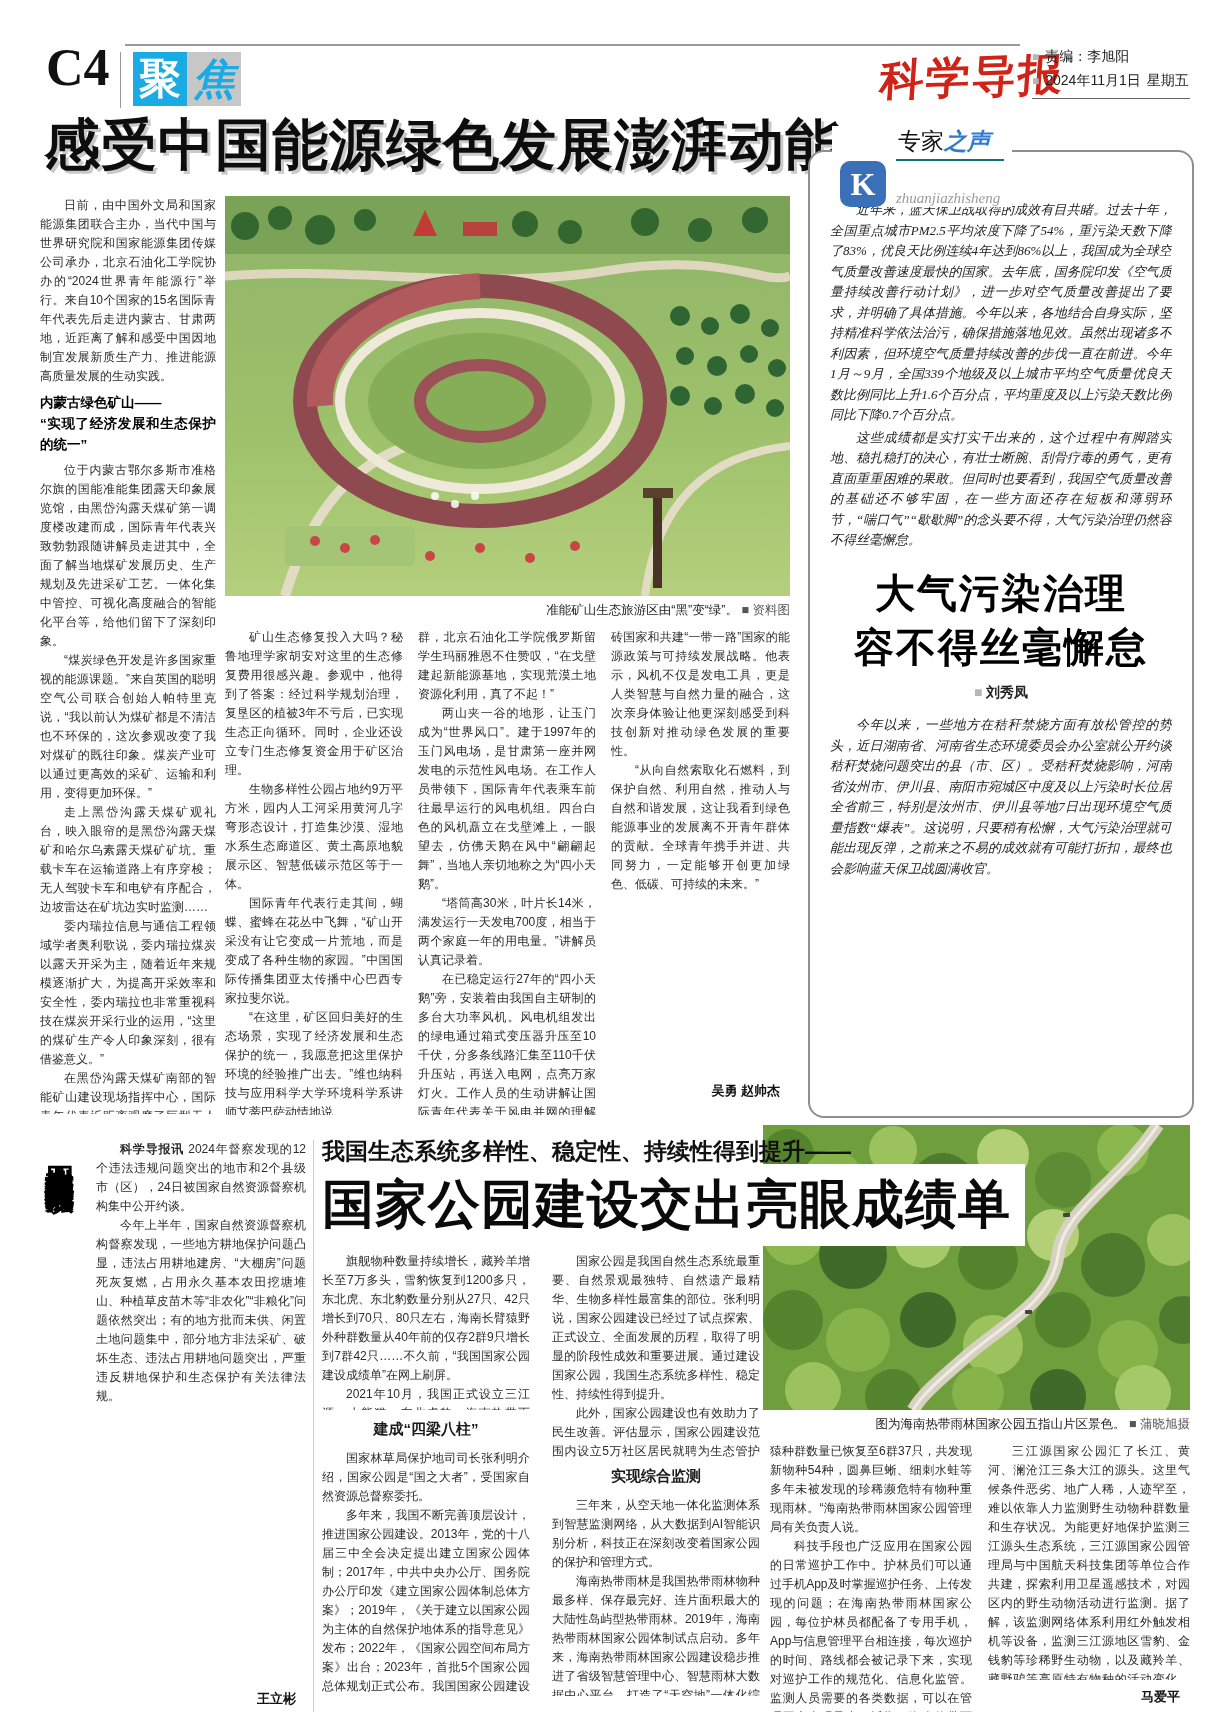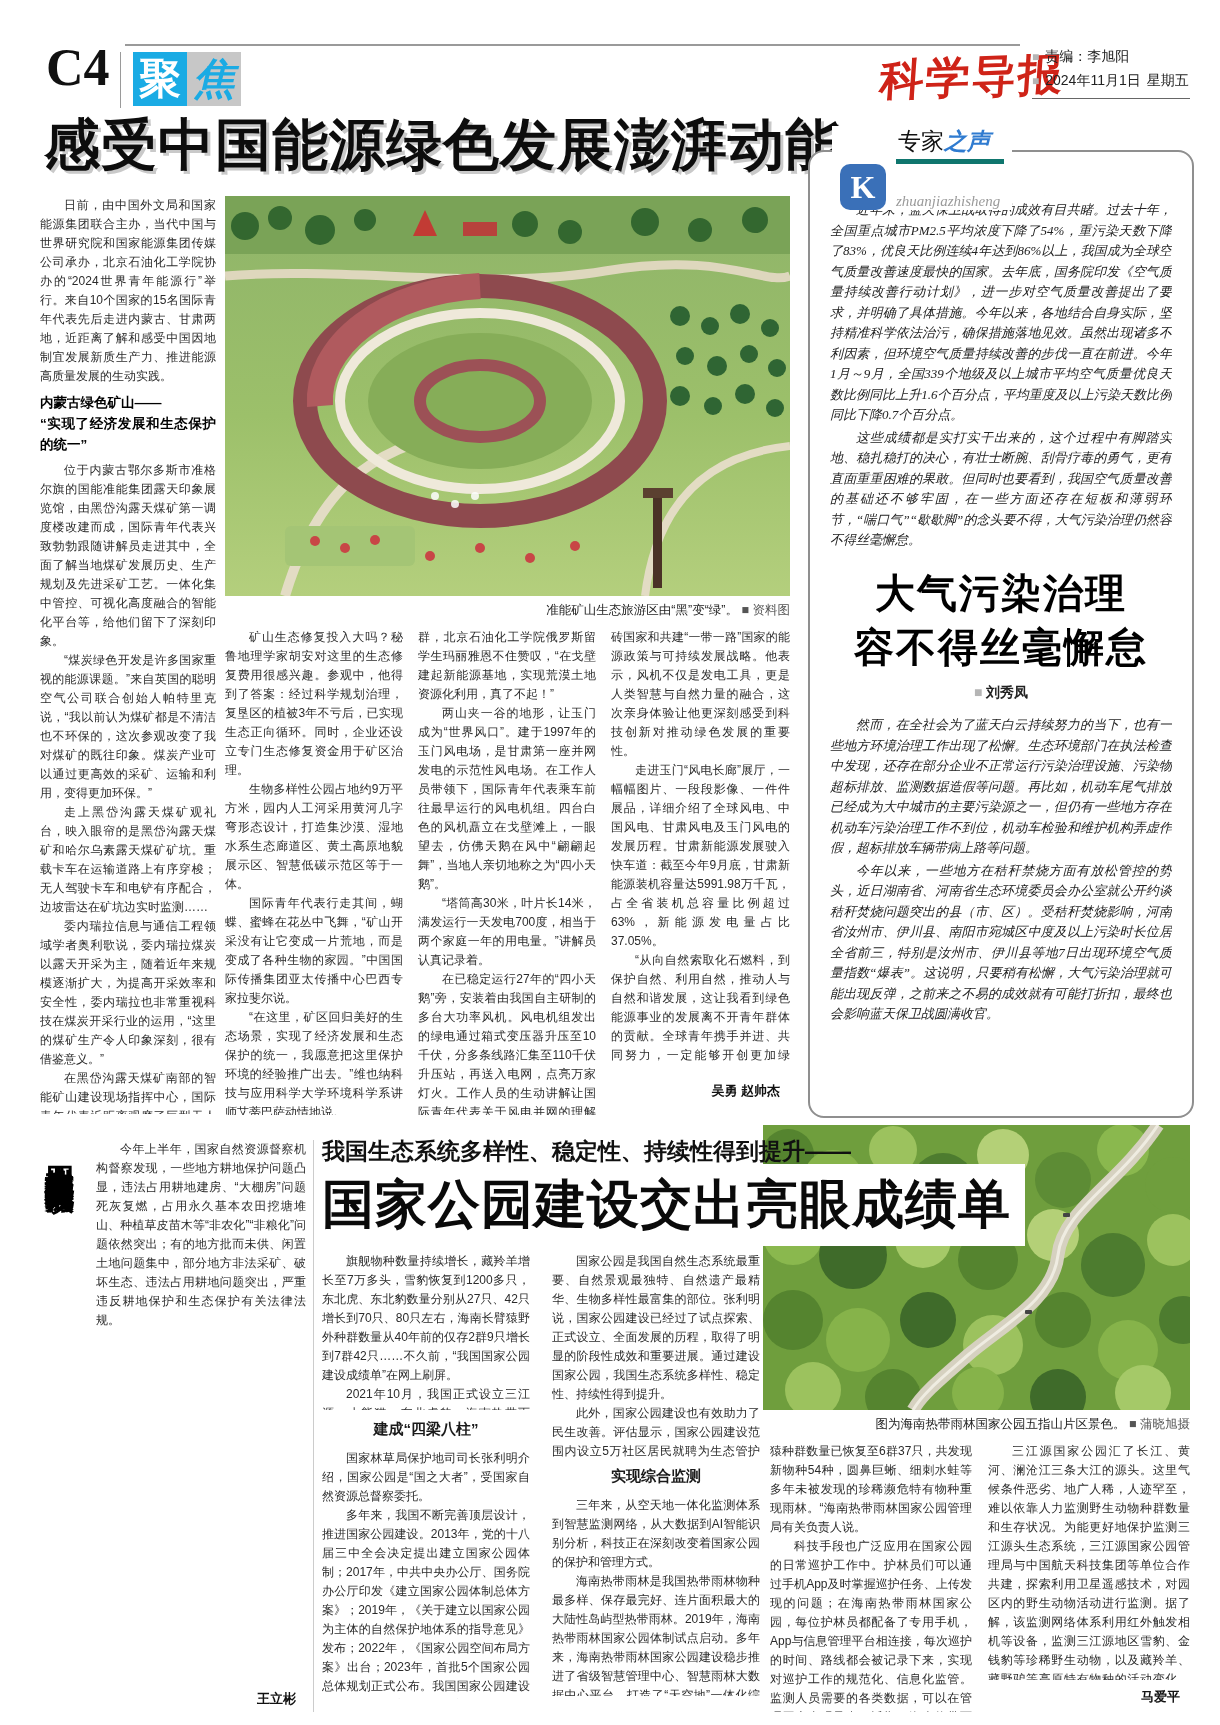--- a/index.html
+++ b/index.html
@@ -27,21 +27,21 @@
   .subhead div{text-indent:0;}
   .caption{font-size:12.5px;color:#222;text-align:right;}
   .caption .credit{color:#555;}
   .byline{font-size:13px;font-weight:bold;text-align:right;padding-right:10px;color:#111;}
   
   .expertbox{border:2px solid #8f8f8f;border-radius:16px;background:#fff;}
   .exhead{display:flex;align-items:flex-end;gap:10px;background:#fff;padding:0 8px;}
   .kicon{width:46px;height:46px;background:#3a70b8;border-radius:10px;color:#fff;
          font-family:"Liberation Serif",serif;font-weight:bold;font-size:32px;
          display:flex;align-items:center;justify-content:center;}
-  .extitle{font-size:23px;color:#111;border-bottom:5px solid #0f766e;padding:0 14px 2px 2px;}
+  .extitle{font-size:23px;color:#111;border-bottom:2px solid #0f766e;padding:0 14px 2px 2px;}
   .extitle .blue{color:#2f7bd0;font-style:italic;font-weight:bold;}
   .expinyin{font-family:"Liberation Serif",serif;font-style:italic;color:#9a9a9a;font-size:15px;margin-top:29px;}
   .excol{font-family:"Liberation Serif",serif;font-style:italic;
          font-size:13px;line-height:20.5px;text-align:justify;color:#222;overflow:hidden;}
   .excol p{margin:0 0 2px 0;text-indent:2em;}
   .exheadline{font-size:40px;font-weight:900;text-align:center;line-height:1.35;color:#000;
               font-style:normal;letter-spacing:2px;margin:16px 0 8px 0;}
   .exbyline{text-align:center;font-style:normal;font-size:14px;font-weight:bold;margin-bottom:12px;}
   .exbyline .sq{color:#b5b5b5;font-weight:normal;}
   
@@ -177,21 +177,20 @@
   <div class="abs col" style="left:418px;top:628px;width:178px;height:487px;">
     <p style="text-indent:0;">群，北京石油化工学院俄罗斯留学生玛丽雅恩不住赞叹，“在戈壁建起新能源基地，实现荒漠土地资源化利用，真了不起！”</p>
     <p>两山夹一谷的地形，让玉门成为“世界风口”。建于1997年的玉门风电场，是甘肃第一座并网发电的示范性风电场。在工作人员带领下，国际青年代表乘车前往最早运行的风电机组。四台白色的风机矗立在戈壁滩上，一眼望去，仿佛天鹅在风中“翩翩起舞”，当地人亲切地称之为“四小天鹅”。</p>
     <p>“塔筒高30米，叶片长14米，满发运行一天发电700度，相当于两个家庭一年的用电量。”讲解员认真记录着。</p>
     <p>在已稳定运行27年的“四小天鹅”旁，安装着由我国自主研制的多台大功率风机。风电机组发出的绿电通过箱式变压器升压至10千伏，分多条线路汇集至110千伏升压站，再送入电网，点亮万家灯火。工作人员的生动讲解让国际青年代表关于风电并网的理解更加清晰。</p>
 
   </div>
   <div class="abs" style="left:611px;top:628px;width:179px;height:487px;">
     <div class="col clipgrp" style="width:179px;height:440px;">
       <p style="text-indent:0;">砖国家和共建“一带一路”国家的能源政策与可持续发展战略。他表示，风机不仅是发电工具，更是人类智慧与自然力量的融合，这次亲身体验让他更深刻感受到科技创新对推动绿色发展的重要性。</p>
-      <p>走进玉门“风电长廊”展厅，一幅幅图片、一段段影像、一件件展品，详细介绍了全球风电、中国风电、甘肃风电及玉门风电的发展历程。甘肃新能源发展驶入快车道：截至今年9月底，甘肃新能源装机容量达5991.98万千瓦，占全省装机总容量比例超过63%，新能源发电量占比37.05%。</p>
       <p>“从向自然索取化石燃料，到保护自然、利用自然，推动人与自然和谐发展，这让我看到绿色能源事业的发展离不开青年群体的贡献。全球青年携手并进、共同努力，一定能够开创更加绿色、低碳、可持续的未来。”</p>
 
     </div>
     <div class="byline" style="margin-top:14px;">吴勇  赵帅杰</div>
   </div>
 
   <div class="abs expertbox" style="left:808px;top:150px;width:382px;height:964px;">
     <div class="exhead abs" style="left:22px;top:-26px;">
       <div class="kicon">K</div>
       <div>
@@ -205,30 +204,30 @@
       <p>近年来，蓝天保卫战取得的成效有目共睹。过去十年，全国重点城市PM2.5平均浓度下降了54%，重污染天数下降了83%，优良天比例连续4年达到86%以上，我国成为全球空气质量改善速度最快的国家。去年底，国务院印发《空气质量持续改善行动计划》，进一步对空气质量改善提出了要求，并明确了具体措施。今年以来，各地结合自身实际，坚持精准科学依法治污，确保措施落地见效。虽然出现诸多不利因素，但环境空气质量持续改善的步伐一直在前进。今年1月～9月，全国339个地级及以上城市平均空气质量优良天数比例同比上升1.6个百分点，平均重度及以上污染天数比例同比下降0.7个百分点。</p>
       <p>这些成绩都是实打实干出来的，这个过程中有脚踏实地、稳扎稳打的决心，有壮士断腕、刮骨疗毒的勇气，更有直面重重困难的果敢。但同时也要看到，我国空气质量改善的基础还不够牢固，在一些方面还存在短板和薄弱环节，“喘口气”“歇歇脚”的念头要不得，大气污染治理仍然容不得丝毫懈怠。</p>
       <div class="exheadline">
         <div>大气污染治理</div>
         <div>容不得丝毫懈怠</div>
       </div>
       <div class="exbyline">
         <span class="sq">■</span>
         <span>刘秀凤</span>
       </div>
-      <p>然而，在全社会为了蓝天白云持续努力的当下，也有一些地方环境治理工作出现了松懈。生态环境部门在执法检查中发现，还存在部分企业不正常运行污染治理设施、污染物超标排放、监测数据造假等问题。再比如，机动车尾气排放已经成为大中城市的主要污染源之一，但仍有一些地方存在机动车污染治理工作不到位，机动车检验和维护机构弄虚作假，超标排放车辆带病上路等问题。</p>
       <p>今年以来，一些地方在秸秆禁烧方面有放松管控的势头，近日湖南省、河南省生态环境委员会办公室就公开约谈秸秆焚烧问题突出的县（市、区）。受秸秆焚烧影响，河南省汝州市、伊川县、南阳市宛城区中度及以上污染时长位居全省前三，特别是汝州市、伊川县等地7日出现环境空气质量指数“爆表”。这说明，只要稍有松懈，大气污染治理就可能出现反弹，之前来之不易的成效就有可能打折扣，最终也会影响蓝天保卫战圆满收官。</p>
 
     </div>
   </div>
 
   <div class="abs vhead" style="left:30px;top:1142px;height:575px;">十四个耕地和生态保护问题突出的地方被约谈</div>
 
   <div class="abs" style="left:96px;top:1140px;width:210px;height:572px;">
     <div class="col clipgrp" style="width:210px;height:540px;">
+      <p><span class="lead">科学导报讯</span> <span>2024年督察发现的12个违法违规问题突出的地市和2个县级市（区），24日被国家自然资源督察机构集中公开约谈。</span></p>
       <p>今年上半年，国家自然资源督察机构督察发现，一些地方耕地保护问题凸显，违法占用耕地建房、“大棚房”问题死灰复燃，占用永久基本农田挖塘堆山、种植草皮苗木等“非农化”“非粮化”问题依然突出；有的地方批而未供、闲置土地问题集中，部分地方非法采矿、破坏生态、违法占用耕地问题突出，严重违反耕地保护和生态保护有关法律法规。</p>
 
     </div>
     <div class="byline" style="margin-top:10px;">王立彬</div>
   </div>
   <div class="abs vrule" style="left:313px;top:1140px;height:572px;background:#cccccc;"></div>
 
   <div class="abs" style="left:763px;top:1125px;width:427px;height:285px;">
     <svg width="427" height="285" viewBox="0 0 427 285">
       <rect width="427" height="285" fill="#6f9e3d"></rect>

